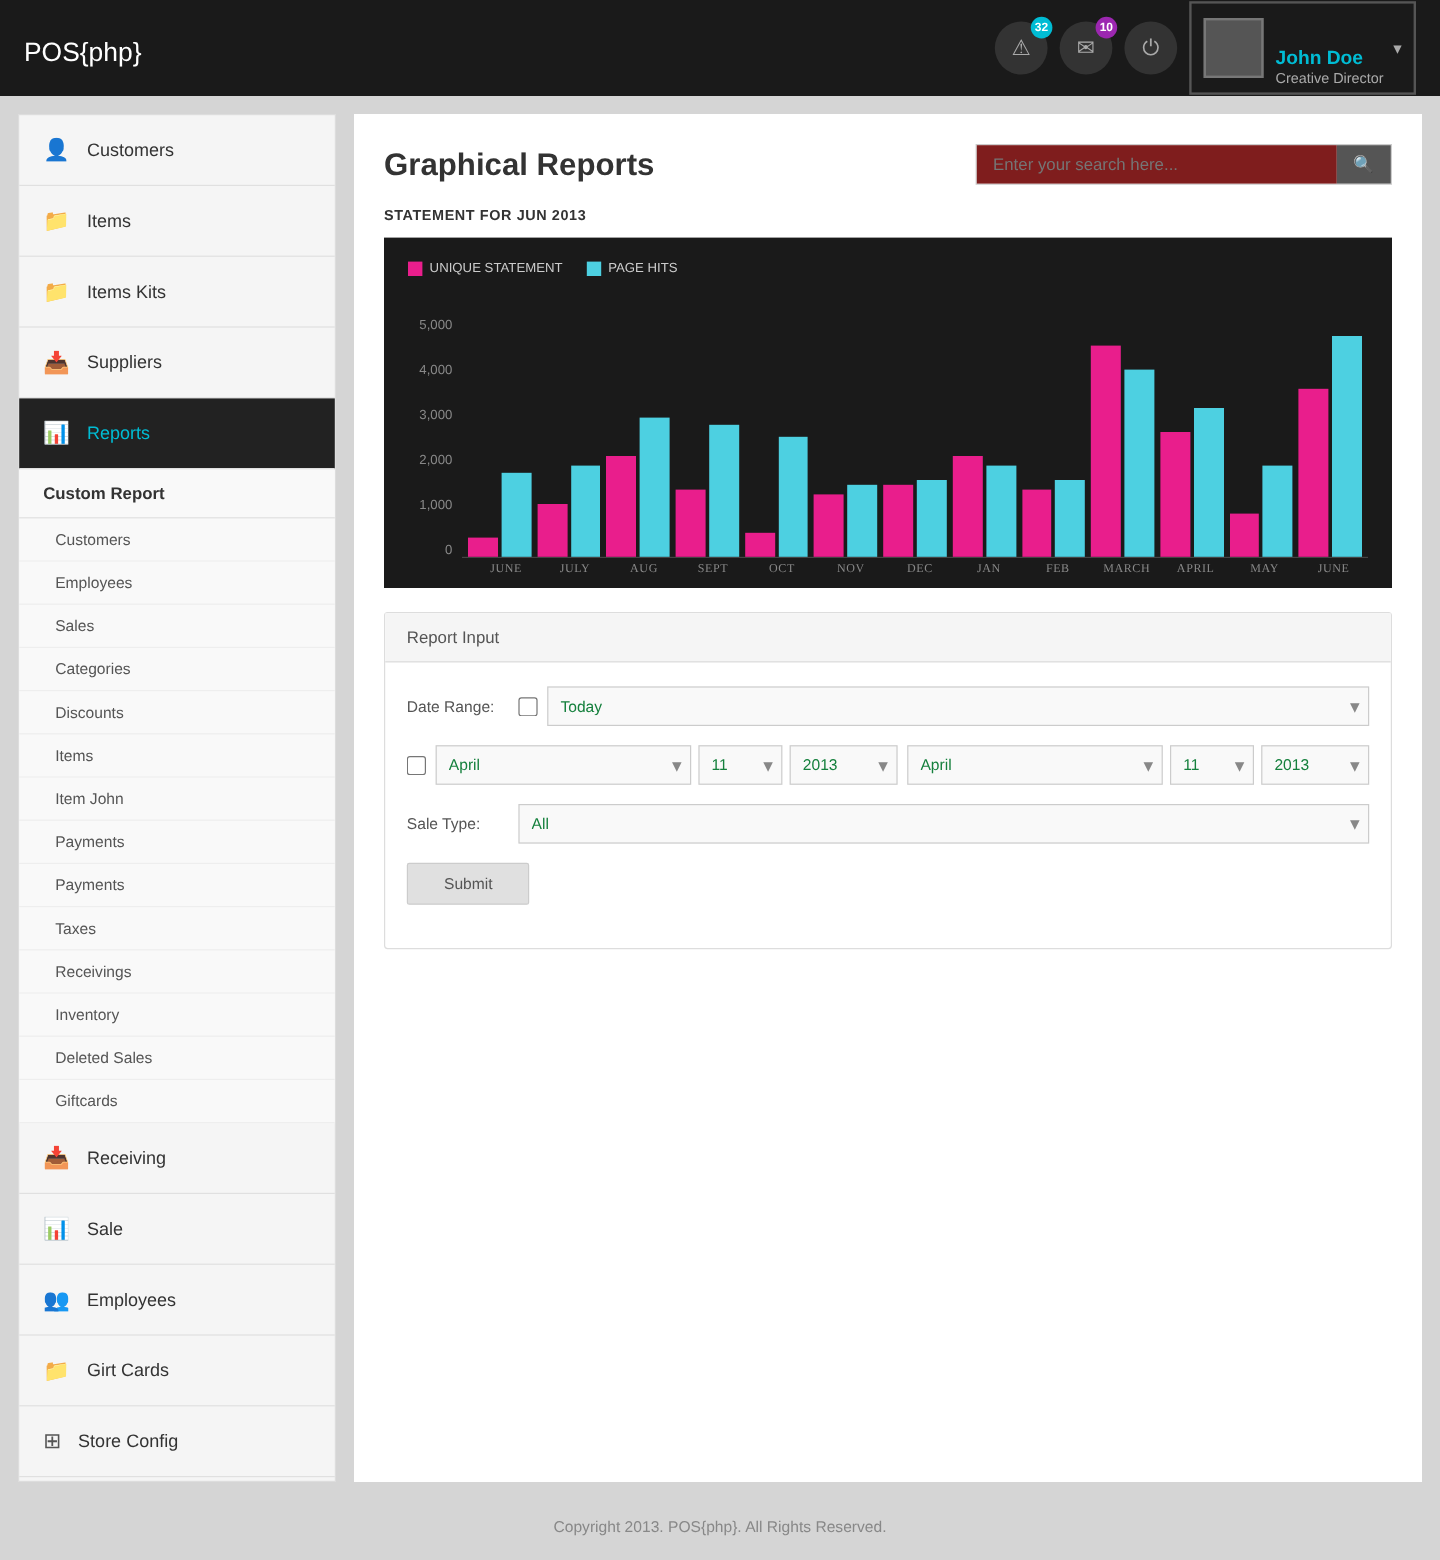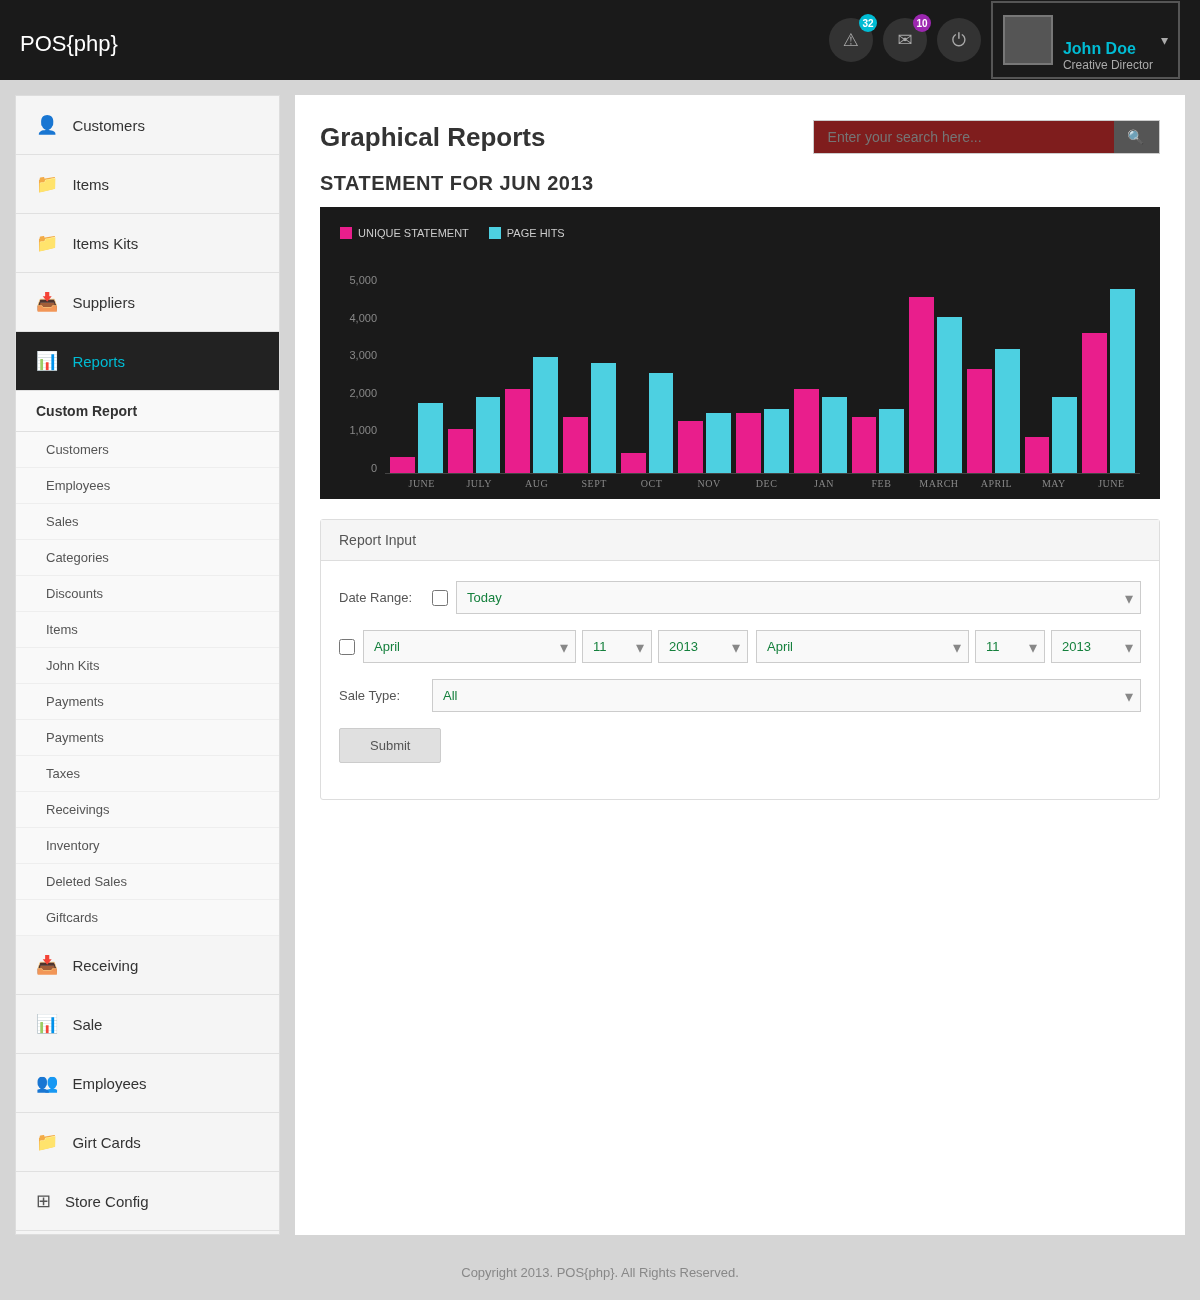--- a/index.html
+++ b/index.html
@@ -172,21 +172,21 @@
     .search-btn {
       background: #555;
       border: none;
       padding: 8px 14px;
       cursor: pointer;
       color: white;
       font-size: 14px;
     }
 
     .statement-title {
-      font-size: 20px;
+      font-size: 12px;
       font-weight: bold;
       color: #333;
       margin-bottom: 12px;
       letter-spacing: 0.5px;
     }
 
     
     .chart-container {
       background: #1a1a1a;
       padding: 20px 20px 10px 20px;
@@ -370,21 +370,21 @@
     </a>
 
     <div class="submenu">
       <div class="submenu-header">Custom Report</div>
       <div class="submenu-item">Customers</div>
       <div class="submenu-item">Employees</div>
       <div class="submenu-item">Sales</div>
       <div class="submenu-item">Categories</div>
       <div class="submenu-item">Discounts</div>
       <div class="submenu-item">Items</div>
-      <div class="submenu-item">John Kits</div>
+      <div class="submenu-item">Item John</div>
       <div class="submenu-item">Payments</div>
       <div class="submenu-item">Payments</div>
       <div class="submenu-item">Taxes</div>
       <div class="submenu-item">Receivings</div>
       <div class="submenu-item">Inventory</div>
       <div class="submenu-item">Deleted Sales</div>
       <div class="submenu-item">Giftcards</div>
     </div>
 
     <a class="sidebar-item">

